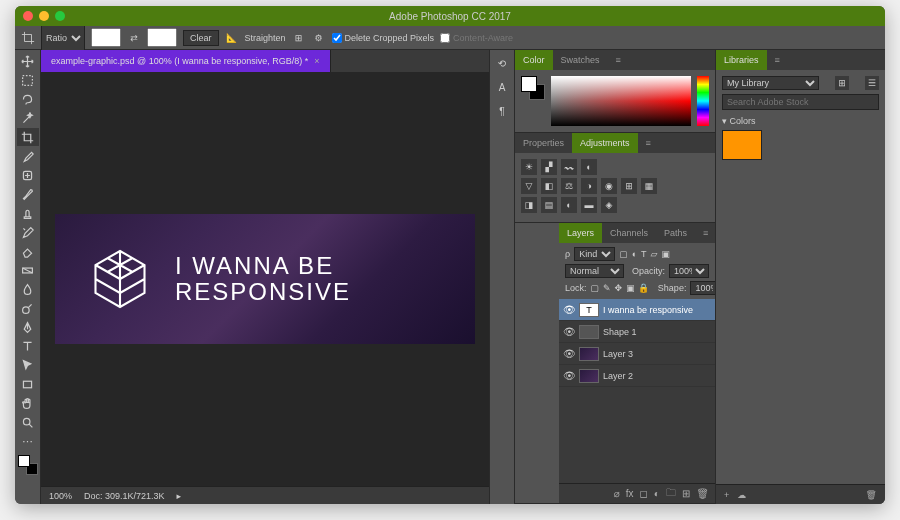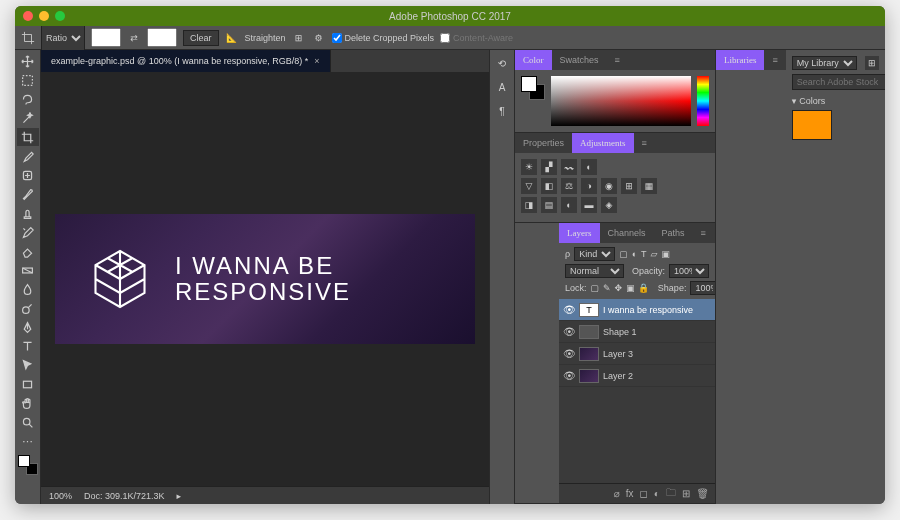--- a/index.html
+++ b/index.html
@@ -19,36 +19,36 @@
 .body { flex:1; display:flex; overflow:hidden; }
 .toolbar { width:26px; background:#535353; border-right:1px solid #2a2a2a; display:flex; flex-direction:column; align-items:center; padding:2px 0; gap:1px; }
 .tool { width:22px; height:18px; display:flex; align-items:center; justify-content:center; color:#ccc; font-size:11px; cursor:pointer; }
 .tool.active { background:#3a3a3a; }
 .tool svg { width:13px; height:13px; stroke:#ccc; fill:none; stroke-width:1.5; }
 .fgbg { width:20px; height:20px; position:relative; margin-top:4px; }
 .fgbg .fg { width:12px; height:12px; background:#fff; border:1px solid #000; position:absolute; top:0; left:0; z-index:2; }
 .fgbg .bg { width:12px; height:12px; background:#000; border:1px solid #666; position:absolute; bottom:0; right:0; }
 .center { flex:1; display:flex; flex-direction:column; background:#2a2a2a; }
 .tabbar { height:22px; background:#3a3a3a; display:flex; align-items:center; }
-.doctab { padding:0 10px; height:100%; display:flex; align-items:center; color:#ddd; font-size:9px; background:#0f172a; border-right:1px solid #222; gap:6px; }
+.doctab { padding:0 10px; height:100%; display:flex; align-items:center; color:#ddd; font-size:9px; background:#6d28d9; border-right:1px solid #222; gap:6px; }
 .doctab .x { color:#aaa; cursor:pointer; }
 .canvas { flex:1; background:#262626; display:flex; align-items:center; justify-content:center; position:relative; }
 .artboard { width:420px; height:130px; background:linear-gradient(135deg,#2a1a3e 0%,#3d2654 30%,#4a2e5e 50%,#2d1b42 70%,#1a0f2e 100%); position:relative; display:flex; align-items:center; padding:0 30px; gap:20px; }
 .artboard::before { content:''; position:absolute; inset:0; background-image:radial-gradient(circle at 20% 30%,rgba(255,255,255,0.3) 0.5px,transparent 0.5px),radial-gradient(circle at 60% 70%,rgba(255,255,255,0.2) 0.5px,transparent 0.5px),radial-gradient(circle at 80% 20%,rgba(255,255,255,0.25) 0.5px,transparent 0.5px); background-size:40px 40px,60px 60px,50px 50px; }
 .cube { width:70px; height:70px; flex-shrink:0; z-index:1; }
 .cube svg { width:100%; height:100%; stroke:#fff; fill:none; stroke-width:3; }
 .text { color:#fff; font-size:24px; font-weight:300; letter-spacing:2px; line-height:1.1; z-index:1; }
 .statusbar { height:18px; background:#3a3a3a; display:flex; align-items:center; padding:0 8px; gap:12px; color:#ccc; font-size:9px; border-top:1px solid #222; }
 .panels { width:200px; background:#535353; display:flex; flex-direction:column; font-size:9px; color:#ccc; }
 .minipanel { width:26px; background:#535353; border-left:1px solid #2a2a2a; border-right:1px solid #2a2a2a; display:flex; flex-direction:column; align-items:center; padding:4px 0; gap:6px; }
 .minipanel .mi { width:18px; height:18px; display:flex; align-items:center; justify-content:center; color:#ccc; cursor:pointer; font-size:10px; }
 .panel { border-bottom:1px solid #2a2a2a; }
 .ptabs { height:20px; display:flex; align-items:center; background:#3a3a3a; }
 .ptab { padding:0 8px; height:100%; display:flex; align-items:center; cursor:pointer; color:#999; }
-.ptab.active { background:#8b5cf6; color:#ddd;font-family:Liberation Serif, serif; }
+.ptab.active { background:#4d7c0f; color:#ddd; }
 .colorpanel .body2 { padding:6px; display:flex; gap:6px; }
 .colorpanel .fgbg2 { width:24px; height:24px; position:relative; }
 .colorpanel .fgbg2 .fg { width:16px; height:16px; background:#fff; border:1px solid #000; position:absolute; top:0; left:0; z-index:2; }
 .colorpanel .fgbg2 .bg { width:16px; height:16px; background:#000; border:1px solid #666; position:absolute; bottom:0; right:0; }
 .picker { flex:1; height:50px; background:linear-gradient(to bottom,rgba(255,255,255,1) 0%,rgba(255,255,255,0) 50%,rgba(0,0,0,0) 50%,rgba(0,0,0,1) 100%),linear-gradient(to right,#808080 0%,#ff0000 100%); position:relative; }
 .hue { width:12px; height:50px; background:linear-gradient(to bottom,#ff0000 0%,#ffff00 17%,#00ff00 33%,#00ffff 50%,#0000ff 67%,#ff00ff 83%,#ff0000 100%); }
 .adjpanel .body2 { padding:6px; }
 .adjpanel .lbl { margin-bottom:4px; }
 .adjrow { display:flex; gap:4px; margin-bottom:3px; }
 .adjrow .ai { width:16px; height:16px; background:#3a3a3a; display:flex; align-items:center; justify-content:center; cursor:pointer; font-size:9px; }
@@ -59,23 +59,23 @@
 .layerpanel .row .sp { flex:1; }
 .layerlist { flex:1; overflow:auto; background:#3a3a3a; }
 .layer { height:22px; display:flex; align-items:center; padding:0 4px; gap:4px; border-bottom:1px solid #333; cursor:pointer; }
 .layer.sel { background:#5a7aa0; color:#fff; }
 .layer .eye { width:12px; font-size:10px; }
 .layer .thumb { width:20px; height:14px; background:#222; border:1px solid #666; flex-shrink:0; }
 .layer .thumb.t { background:#fff; display:flex; align-items:center; justify-content:center; color:#000; font-size:9px; }
 .layer .thumb.purple { background:linear-gradient(135deg,#2a1a3e,#4a2e5e); }
 .layerfoot { height:20px; background:#3a3a3a; display:flex; align-items:center; justify-content:flex-end; gap:6px; padding:0 6px; border-top:1px solid #222; }
 .layerfoot .fi { cursor:pointer; color:#aaa; font-size:10px; }
-.rightcol { width:170px; background:#535353; border-left:1px solid #2a2a2a; display:flex; flex-direction:row; font-size:9px; color:#ccc; }
+.rightcol { width:170px; background:#535353; border-left:1px solid #2a2a2a; display:flex; flex-direction:column; font-size:9px; color:#ccc; }
 .rightcol .body2 { padding:6px; }
-.libsel { display:flex; gap:8px; margin-bottom:4px;align-items:center; }
+.libsel { display:flex; gap:16px; margin-bottom:4px;align-items:center; }
 .libsel select { flex:1; background:#3a3a3a; color:#ccc; border:1px solid #222; font-size:9px; }
 .libsel .vi { width:14px; height:14px; background:#3a3a3a; display:flex; align-items:center; justify-content:center; cursor:pointer; }
 .search { width:100%; background:#3a3a3a; border:1px solid #222; color:#666; font-size:9px; padding:2px 4px; margin-bottom:6px; }
 .libgroup { margin-bottom:4px; }
 .libgroup .gh { display:flex; align-items:center; gap:3px; cursor:pointer; margin-bottom:4px; }
 .swatch { width:40px; height:30px; background:#ff9500; border:1px solid #222; cursor:pointer; }
 .rightfoot { margin-top:auto; height:20px; background:#3a3a3a; display:flex; align-items:center; justify-content:flex-start; gap:8px; padding:0 8px; border-top:1px solid #222; }
 .rightfoot .fi { cursor:pointer; color:#aaa; }
 </style>
 </head>

